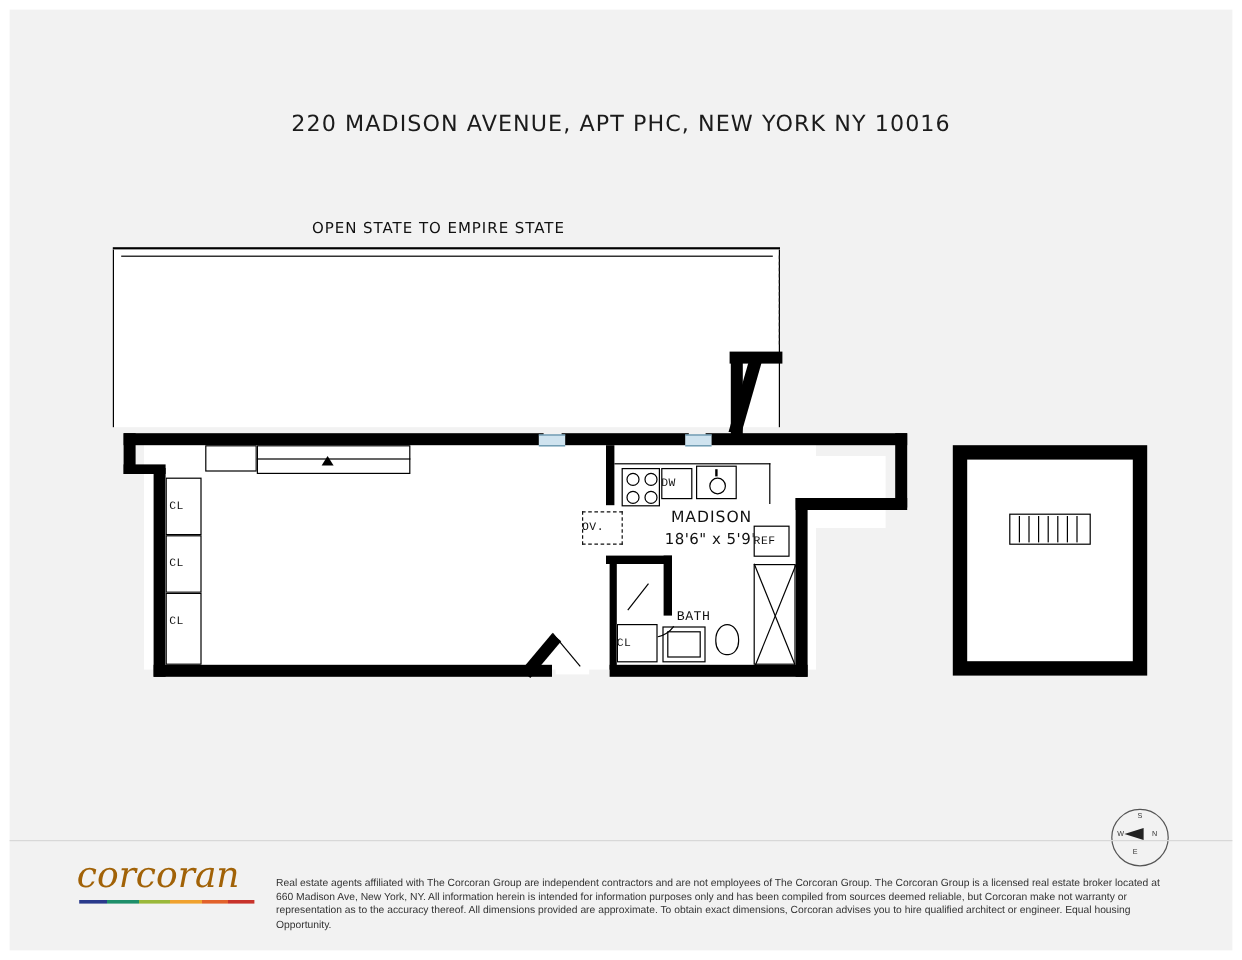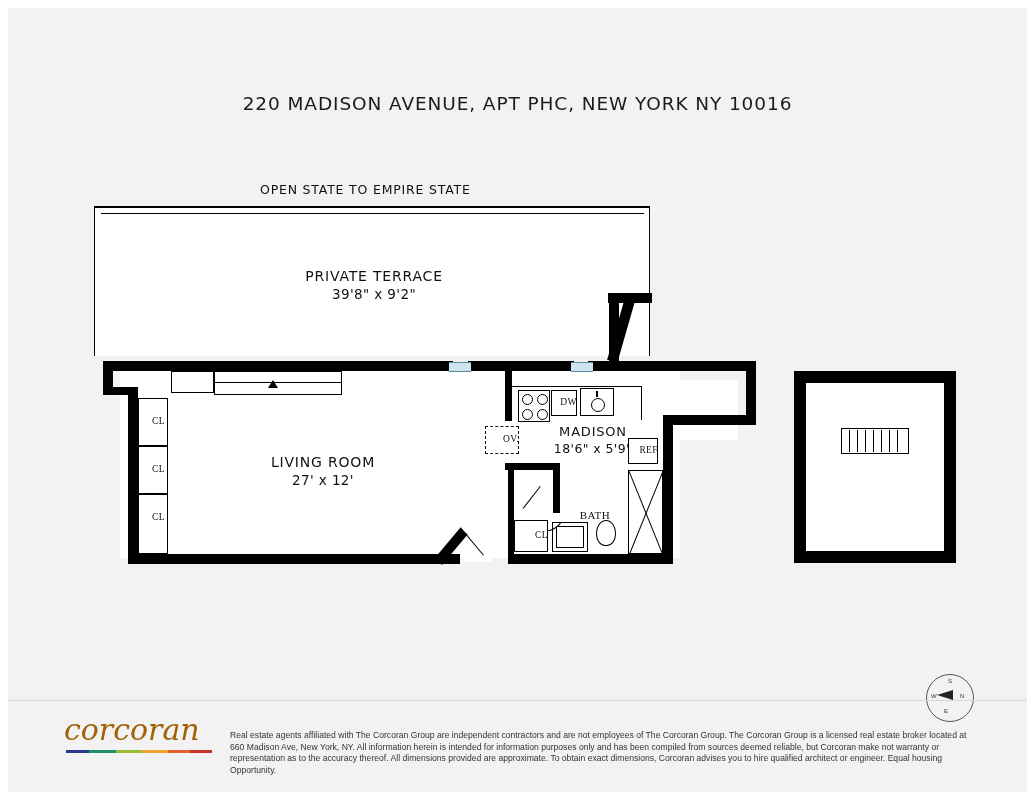--- a/index.html
+++ b/index.html
@@ -53,22 +53,22 @@
     white-space: nowrap;
   }
   .label .l1 { display: block; font-size: 14px; letter-spacing: 0.8px; }
   .label .l2 { display: block; font-size: 13.5px; letter-spacing: 0.4px; margin-top: 2px; }
 
   .small-label {
     position: absolute;
     font-size: 9.5px;
     letter-spacing: 0.4px;
     color: #111;
-    font-family: Liberation Serif, serif;
-    text-align: right;
+    font-family: Liberation Mono, monospace;
+    text-align: left;
     white-space: nowrap;
   }
 
   .cl-box {
     position: absolute;
     border: 1px solid #000;
     background: #ffffff;
     box-sizing: border-box;
   }
   .box-line { position: absolute; background: #000; }
@@ -220,24 +220,20 @@
     <div class="openview" style="left:252px; top:174px;">OPEN STATE TO EMPIRE STATE</div>
     <div class="thin" style="left:86px; top:198px; width:556px; height:2px;"></div>
 
     <div class="room-fill" style="left:86px; top:200px; width:556px; height:148px;"></div>
     <div class="thin" style="left:86px; top:200px; width:1px; height:148px;"></div>
     <div class="thin" style="left:641px; top:200px; width:1px; height:148px;"></div>
     <div class="thin" style="left:93px; top:205px; width:543px; height:1px;"></div>
 
     <div class="dashed-v" style="left:641px; top:205px; height:74px;"></div>
 
-    <div class="label" style="left:246px; top:260px; width:240px;">
-      <span class="l1">PRIVATE TERRACE</span>
-      <span class="l2">39'8" x 9'2"</span>
-    </div>
 
     <div class="room-fill" style="left:112px; top:358px; width:560px; height:192px;"></div>
     <div class="room-fill" style="left:500px; top:372px; width:230px; height:60px;"></div>
 
     <div class="wall" style="left:95px; top:353px; width:350px; height:10px;"></div>
     <div class="wall" style="left:460px; top:353px; width:106px; height:10px;"></div>
     <div class="wall" style="left:580px; top:353px; width:168px; height:10px;"></div>
 
     <div class="window" style="left:441px; top:354px; width:22px; height:8px;"></div>
     <div class="window" style="left:563px; top:354px; width:22px; height:8px;"></div>
@@ -254,24 +250,20 @@
     <div class="wall" style="left:500px; top:546px; width:165px; height:10px;"></div>
 
     <div class="wall" style="left:120px; top:382px; width:10px; height:174px;"></div>
     <div class="wall" style="left:95px; top:353px; width:10px; height:34px;"></div>
     <div class="wall" style="left:95px; top:379px; width:35px; height:8px;"></div>
 
     <div class="wall" style="left:452px; top:520px; width:10px; height:40px; transform: rotate(40deg); transform-origin: top left;"></div>
     <div class="white" style="left:455px; top:536px; width:28px; height:18px;"></div>
     <div class="thin" style="left:452px; top:520px; width:1px; height:36px; transform: rotate(-40deg); transform-origin: top left;"></div>
 
-    <div class="label" style="left:215px; top:446px; width:200px;">
-      <span class="l1">LIVING ROOM</span>
-      <span class="l2">27' x 12'</span>
-    </div>
 
     <div class="cl-box" style="left:130px; top:390px; width:30px; height:48px;"></div>
     <div class="small-label" style="left:133px; top:408px; width:24px;">CL</div>
     <div class="cl-box" style="left:130px; top:438px; width:30px; height:48px;"></div>
     <div class="small-label" style="left:133px; top:456px; width:24px;">CL</div>
     <div class="cl-box" style="left:130px; top:486px; width:30px; height:60px;"></div>
     <div class="small-label" style="left:133px; top:504px; width:24px;">CL</div>
 
     <div class="cl-box" style="left:163px; top:363px; width:43px; height:22px;"></div>
     <div class="cl-box" style="left:206px; top:363px; width:128px; height:24px;"></div>

